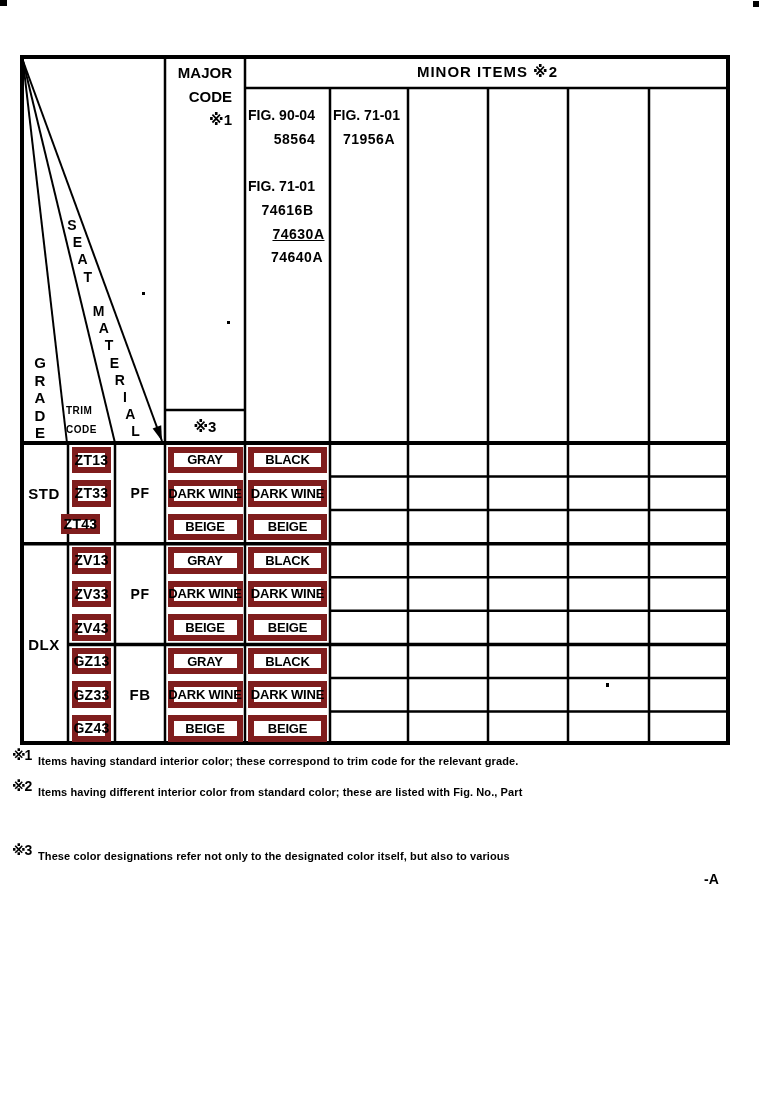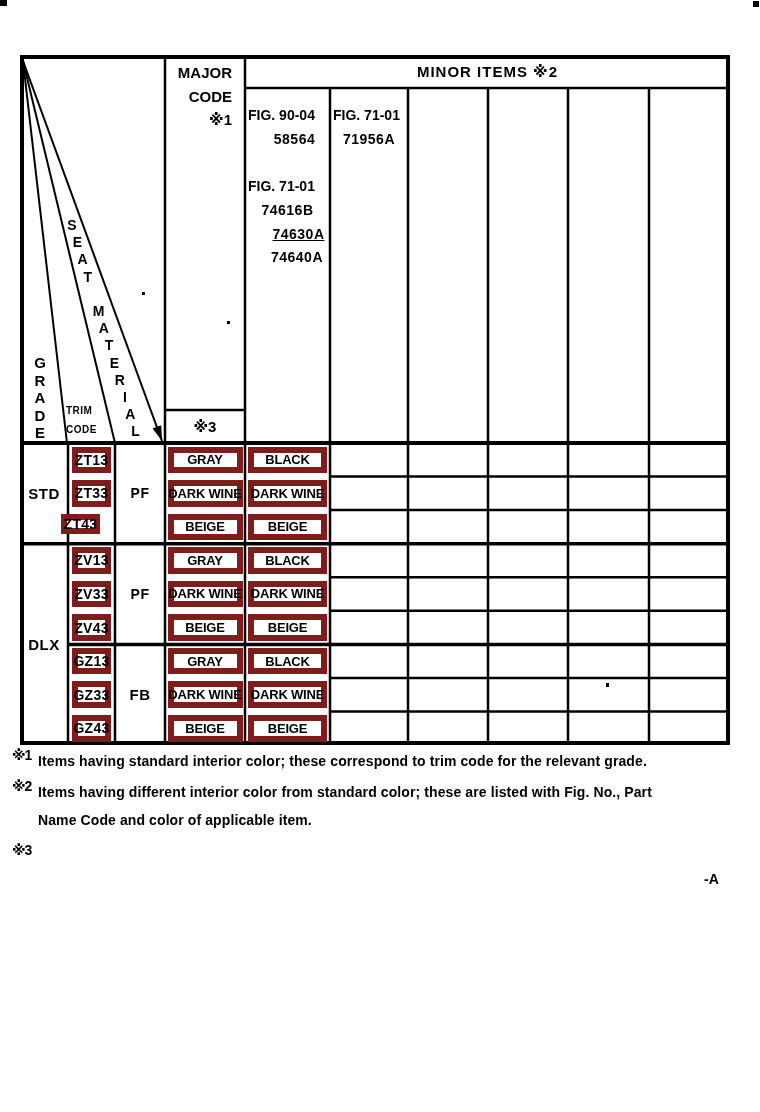--- a/index.html
+++ b/index.html
@@ -51,21 +51,21 @@
     font-weight:bold;background:#fff;
   }
   .trim-box{font-size:14px;letter-spacing:0.3px;}
   .color-box{font-size:13px;letter-spacing:-0.2px;white-space:nowrap;}
   
   .footnote{position:absolute;left:12px;width:740px;}
   .fn-ref{
     position:absolute;left:0;top:-3px;font-size:14px;font-weight:bold;letter-spacing:-1px;
   }
   .fn-text{margin-left:26px;}
-  .fn-text div{white-space:nowrap;height:28px;line-height:22px;font-size:14px;font-weight:bold;letter-spacing:0.1px;}
+  .fn-text div{white-space:nowrap;height:28px;line-height:22px;font-size:11px;font-weight:bold;letter-spacing:0.1px;}
   .page-mark{position:absolute;left:704px;top:871px;font-size:14px;font-weight:bold;}
 </style>
 </head>
 <body>
 
 <div class="artifact" style="left:0;top:0;width:7px;height:6px;"></div>
 <div class="artifact" style="left:753px;top:1px;width:6px;height:6px;"></div>
 <div class="artifact" style="left:142px;top:292px;width:3px;height:3px;"></div>
 <div class="artifact" style="left:227px;top:321px;width:3px;height:3px;"></div>
 <div class="artifact" style="left:606px;top:683px;width:3px;height:4px;"></div>
@@ -186,21 +186,21 @@
 <div class="footnote" style="top:750px;">
   <span class="fn-ref">※1</span>
   <div class="fn-text">
       <div>Items having standard interior color; these correspond to trim code for the relevant grade.</div>
     </div>
 </div>
 <div class="footnote" style="top:781px;">
   <span class="fn-ref">※2</span>
   <div class="fn-text">
       <div>Items having different interior color from standard color; these are listed with Fig. No., Part</div>
-      <div>Name Code and color of applicable item.</div>
     </div>
 </div>
 <div class="footnote" style="top:845px;">
   <span class="fn-ref">※3</span>
   <div class="fn-text">
+      <div>These color designations refer not only to the designated color itself, but also to various</div>
     </div>
 </div>
 <div class="page-mark">-A</div>
 
 </body></html>

